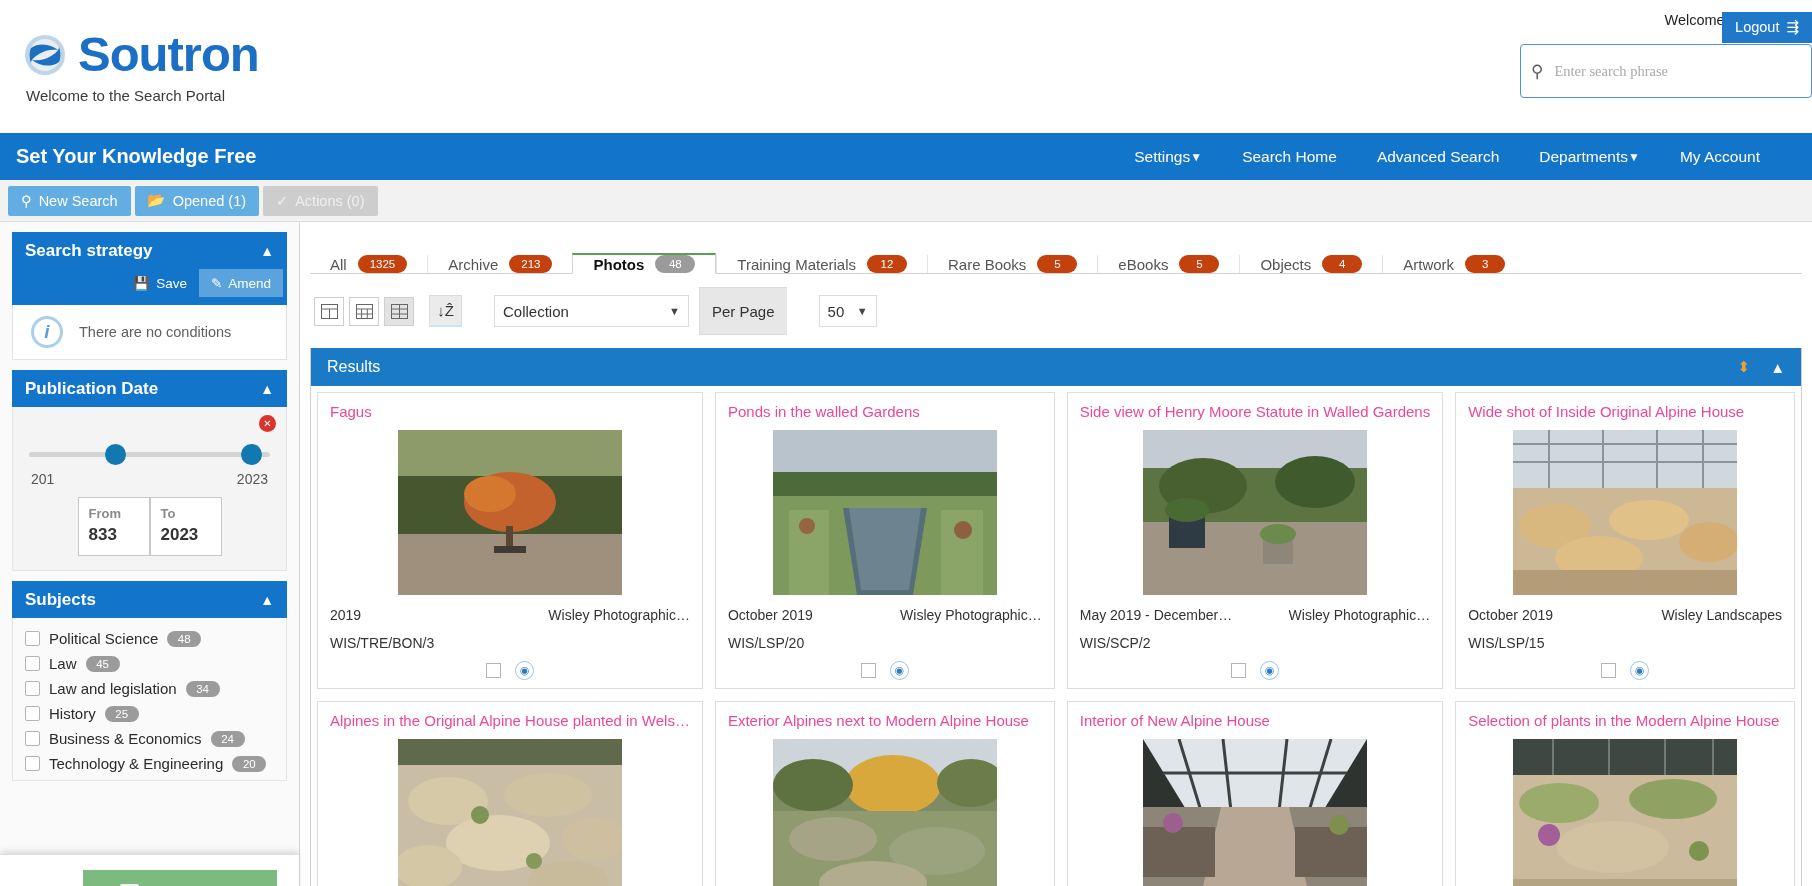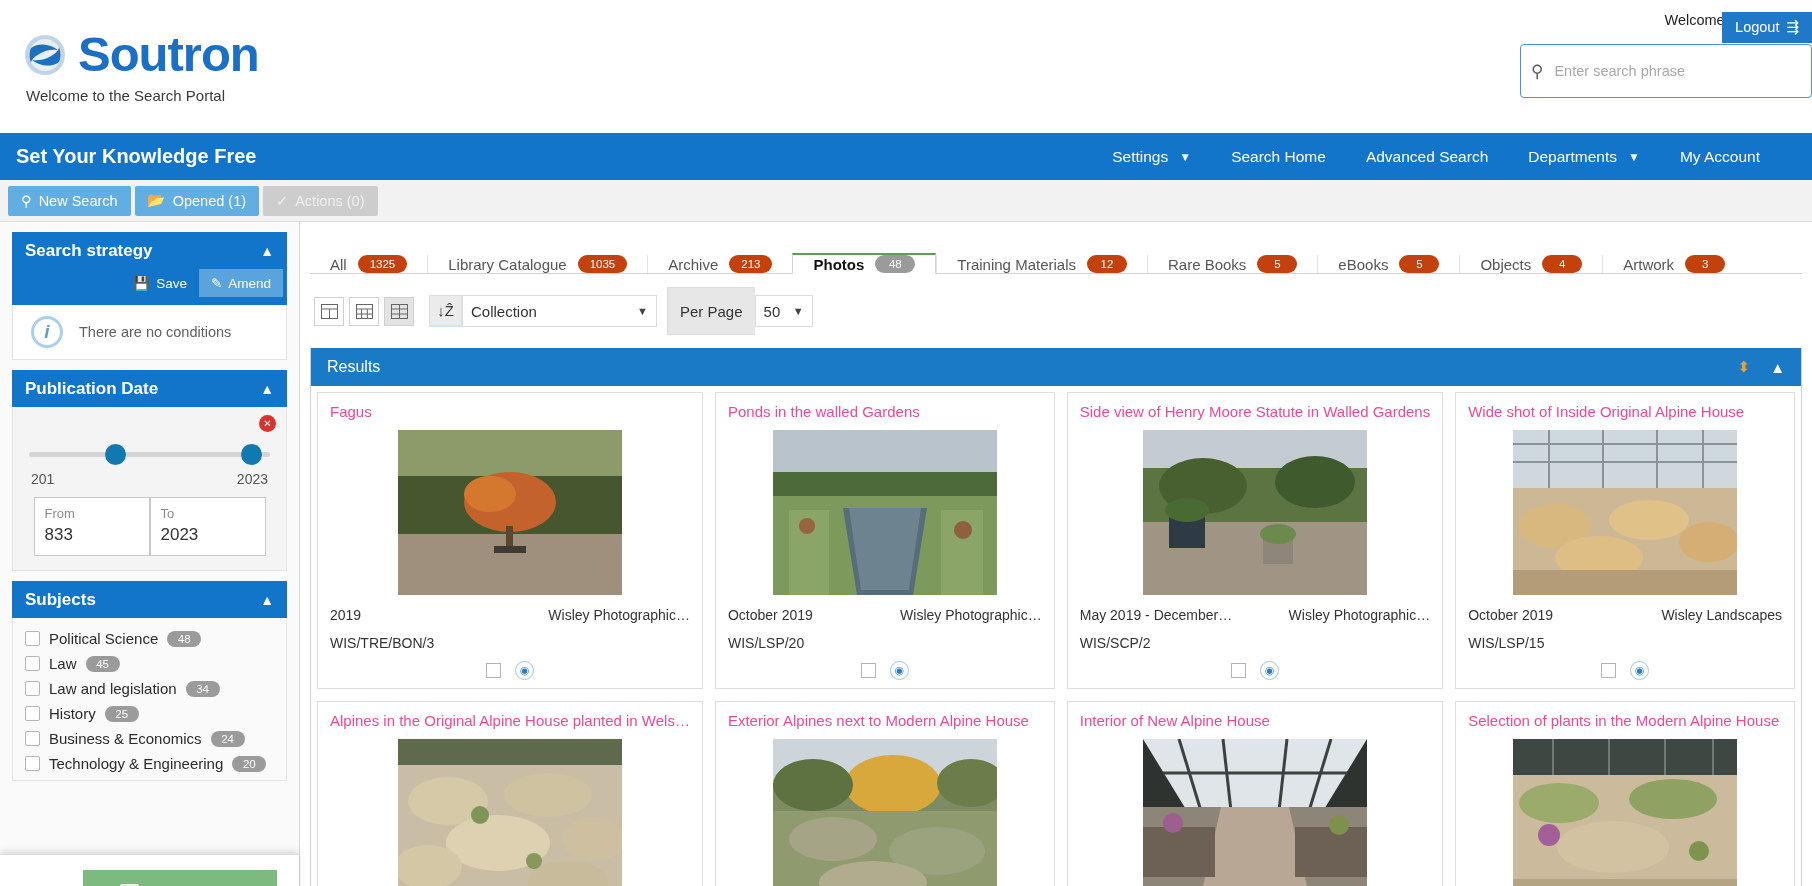--- a/index.html
+++ b/index.html
@@ -45,36 +45,36 @@
     width:292px; height:54px;
     border:1.5px solid #4b93d6; border-radius:4px;
     background:#fff;
     display:flex; align-items:center;
     padding:0 10px;
   }
   .topsearch .mag { color:#5b5b5b; font-size:17px; margin-right:9px; }
   .topsearch input {
     border:none; outline:none; width:100%;
     font-size:14.5px; color:#555;
-    font-family:Liberation Sans, sans-serif;
+    font-family:Liberation Serif, serif;
     background:transparent;
   }
   .topsearch input::placeholder { color:#a9a9a9; }
 
   
   .navbar {
     height:47px; background:#1275c9;
     display:flex; align-items:center; justify-content:space-between;
     padding:0 32px 0 16px;
   }
   .nav-title { color:#fff; font-size:20px; font-weight:bold; }
   .nav-links { display:flex; align-items:center; gap:0; }
   .nav-link {
     color:#fff; font-size:15.5px; padding:0 20px;
-    display:flex; align-items:center; gap:11px;
+    display:flex; align-items:center; 
     cursor:pointer; white-space:nowrap;
   }
   .nav-link .chev { font-size:12px; opacity:.95; }
 
   
   .actionbar {
     height:42px; background:#f2f2f2;
     border-bottom:1px solid #dcdcdc;
     display:flex; align-items:center; gap:4px;
     padding:0 8px;
@@ -143,21 +143,21 @@
   .slider-line { position:absolute; left:2px; right:2px; top:13px; height:5px; background:#d4d4d4; border-radius:3px; }
   .slider-fill { position:absolute; left:84px; right:16px; top:13px; height:5px; background:#d4d4d4; }
   .knob {
     position:absolute; top:5px; width:21px; height:21px;
     border-radius:50%; background:#1278b0; cursor:pointer;
   }
   .knob.k1 { left:78px; }
   .knob.k2 { right:10px; }
   .slider-labels { display:flex; justify-content:space-between; font-size:14px; color:#555; margin-top:2px; padding:0 4px; }
   .fromto { display:flex; justify-content:center; gap:0; margin-top:10px; }
-  .ft-box { border:1px solid #c8c8c8; background:#fff; width:116px; padding:8px 10px 10px; }
+  .ft-box { border:1px solid #c8c8c8; background:#fff; width:72px; padding:8px 10px 10px;font-weight:bold; }
   .ft-label { font-size:13px; color:#8a8a8a; }
   .ft-val { font-size:17px; color:#333; margin-top:4px; }
 
   .subj-body { background:#fafafa; border:1px solid #e4e4e4; border-top:none; padding:8px 10px 4px; }
   .facet {
     display:flex; align-items:center; gap:9px;
     padding:4px 2px; font-size:15px; color:#2b2b2b; cursor:pointer;
   }
   .cbox {
     width:15px; height:15px; border:1px solid #b4b4b4;
@@ -217,21 +217,21 @@
     display:flex; align-items:center; justify-content:center;
     cursor:pointer; margin-right:5px; color:#666;
   }
   .view-btn.sel { background:#e3e3e3; }
   .sort-btn {
     width:33px; height:32px; background:#ebebeb; border:1px solid #dcdcdc;
     display:flex; align-items:center; justify-content:center;
     cursor:pointer; color:#333; font-size:15px; margin-left:10px;
     border-bottom:2px solid #cde3f6;
   }
-  .sel-wrap { position:relative; }
+  .sel-wrap { position:relative;padding-left:32px; }
   .sort-select, .pp-select {
     height:32px; border:1px solid #dcdcdc; background:#fff;
     font-size:15px; color:#333; padding:0 8px;
     font-family:"Liberation Sans", sans-serif;
     cursor:pointer; appearance:none;
     background-image:none;
   }
   .sort-select { width:195px; padding-right:26px; }
   .pp-select { width:58px; padding-right:22px; }
   .caret {
@@ -463,24 +463,20 @@
       </button>
     </div>
   </div>
 
   <div class="main">
 
     <div class="tabs">
       <div class="tab">
         <span>All</span>
         <span class="tab-count">1325</span>
-      </div>
-      <div class="tab">
-        <span>Library Catalogue</span>
-        <span class="tab-count">1035</span>
       </div>
       <div class="tab">
         <span>Archive</span>
         <span class="tab-count">213</span>
       </div>
       <div class="tab active">
         <span>Photos</span>
         <span class="tab-count">48</span>
       </div>
       <div class="tab">

